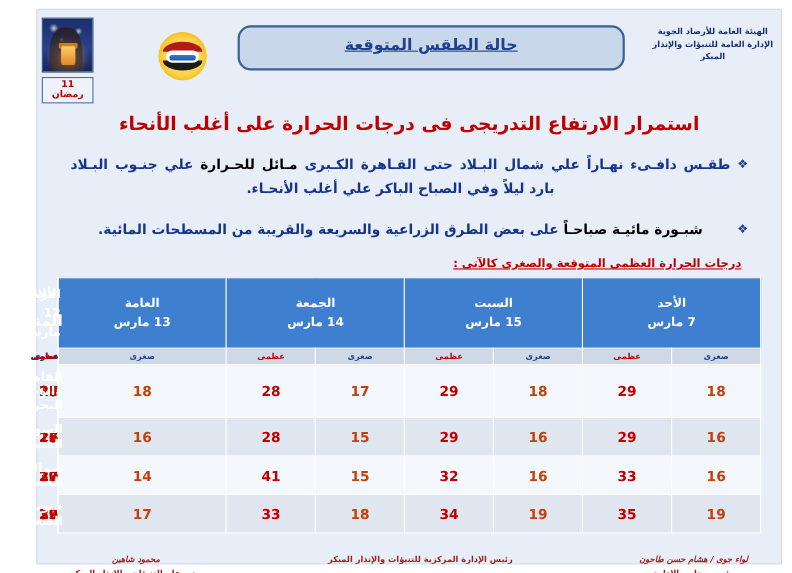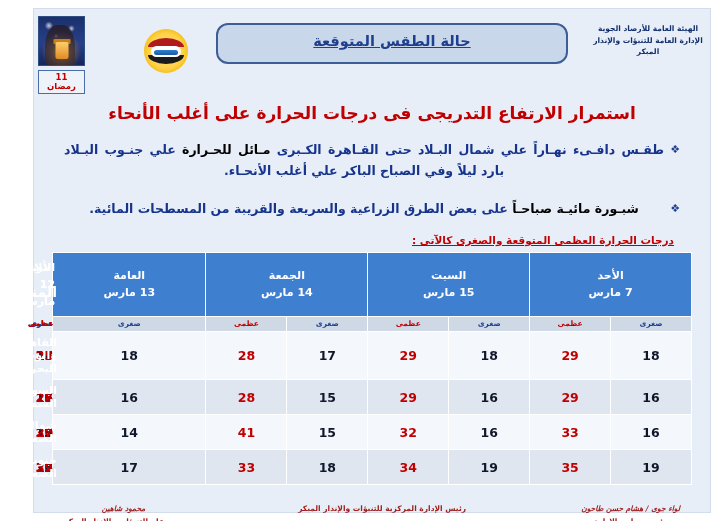--- a/index.html
+++ b/index.html
@@ -258,21 +258,21 @@
   tr.alt td.region { background: #3975c2; }
 
   td.val {
     font-size: 12.5px;
     font-weight: bold;
     padding: 4px 0;
     background: #f4f7fb;
   }
   tr.alt td.val { background: #dfe6f0; }
   td.val.max { color: #c00000; }
-  td.val.min { color: #0f172a; }
+  td.val.min { color: #c2410c; }
 
   
   .footer {
     display: flex;
     justify-content: space-between;
     padding: 18px 30px 0 30px;
     color: #a02020;
     font-size: 7.5px;
     font-weight: bold;
     line-height: 1.7;

